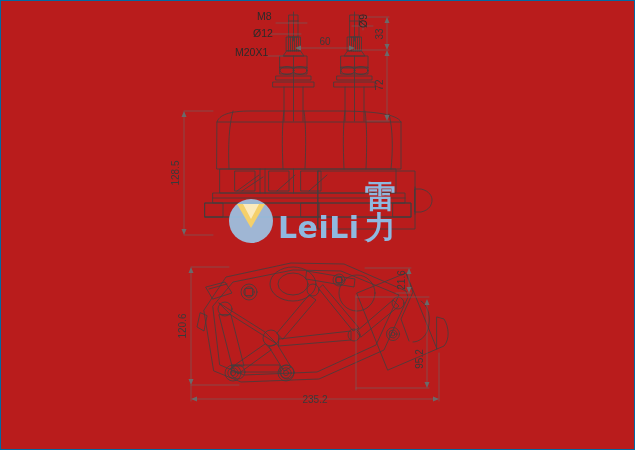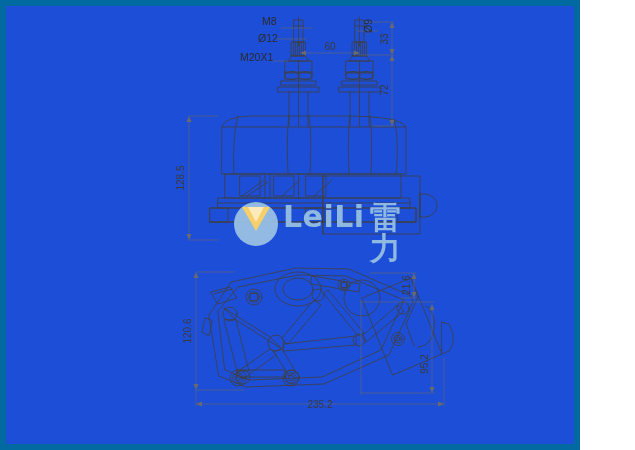--- a/index.html
+++ b/index.html
@@ -1,27 +1,27 @@
 <!DOCTYPE html>
 <html><head>
 <meta charset="utf-8">
 <style>
   html,body{margin:0;padding:0;background:#ffffff;}
   body{width:635px;height:450px;overflow:hidden;
        font-family:"Liberation Sans","DejaVu Sans",sans-serif;}
-  #page{position:relative;width:580px;height:450px;background:#1d4ed8;
-        border:6px solid #0369a1;box-sizing:border-box;}
+  #page{position:relative;width:635px;height:450px;background:#b91c1c;
+        border:1px solid #0369a1;box-sizing:border-box;}
   #svgroot{position:absolute;left:0;top:0;width:635px;height:450px;}
   .dim-text{font-family:"Liberation Sans","DejaVu Sans",sans-serif;
             font-size:10px;fill:#3a3a3a;}
   .lbl-text{font-family:"Liberation Sans","DejaVu Sans",sans-serif;
             font-size:10.5px;fill:#2b2b2b;}
   
   #watermark{position:absolute;left:228px;top:196px;width:190px;height:46px;
-             display:flex;align-items:flex-start;gap:5px;pointer-events:none;}
+             display:flex;align-items:flex-end;gap:5px;pointer-events:none;}
   #wm-mark{position:relative;width:44px;height:44px;flex:0 0 44px;}
   #wm-circle{position:absolute;left:0;top:0;width:44px;height:44px;
              border-radius:50%;background:#9cc3e4;opacity:.92;}
   #wm-v{position:absolute;left:8px;top:5px;width:0;height:0;
         border-left:14px solid transparent;border-right:14px solid transparent;
         border-top:24px solid #f5d06a;}
   #wm-v2{position:absolute;left:14px;top:5px;width:0;height:0;
          border-left:8px solid transparent;border-right:8px solid transparent;
          border-top:15px solid #ffffff;opacity:.55;}
   #wm-latin{font-family:"DejaVu Sans","Liberation Sans",sans-serif;

